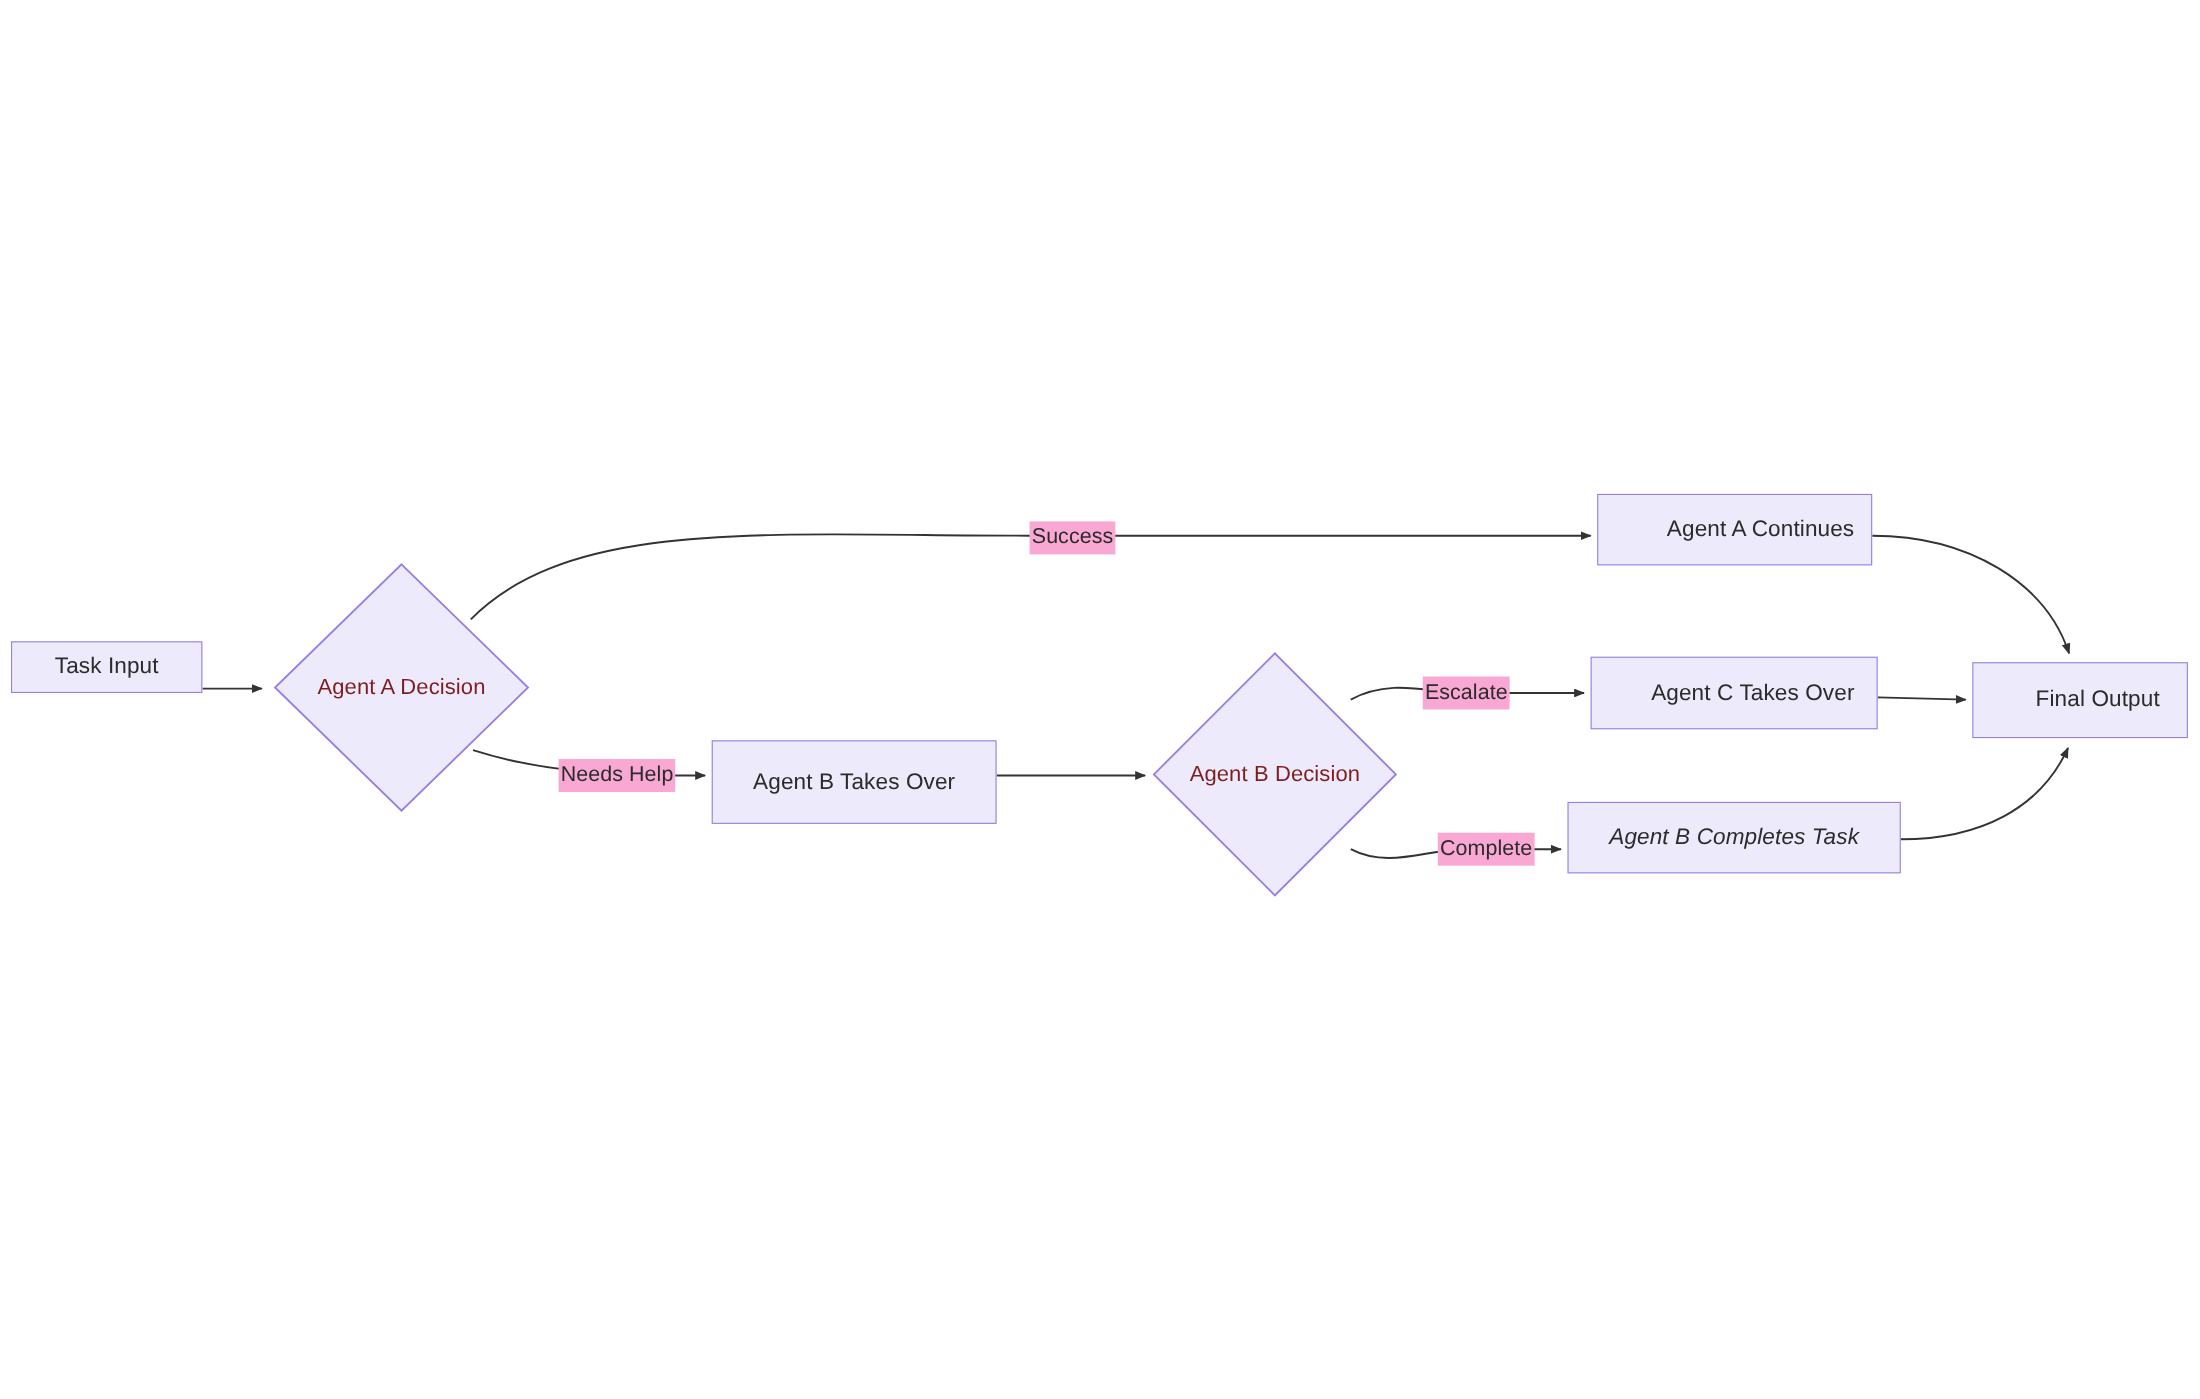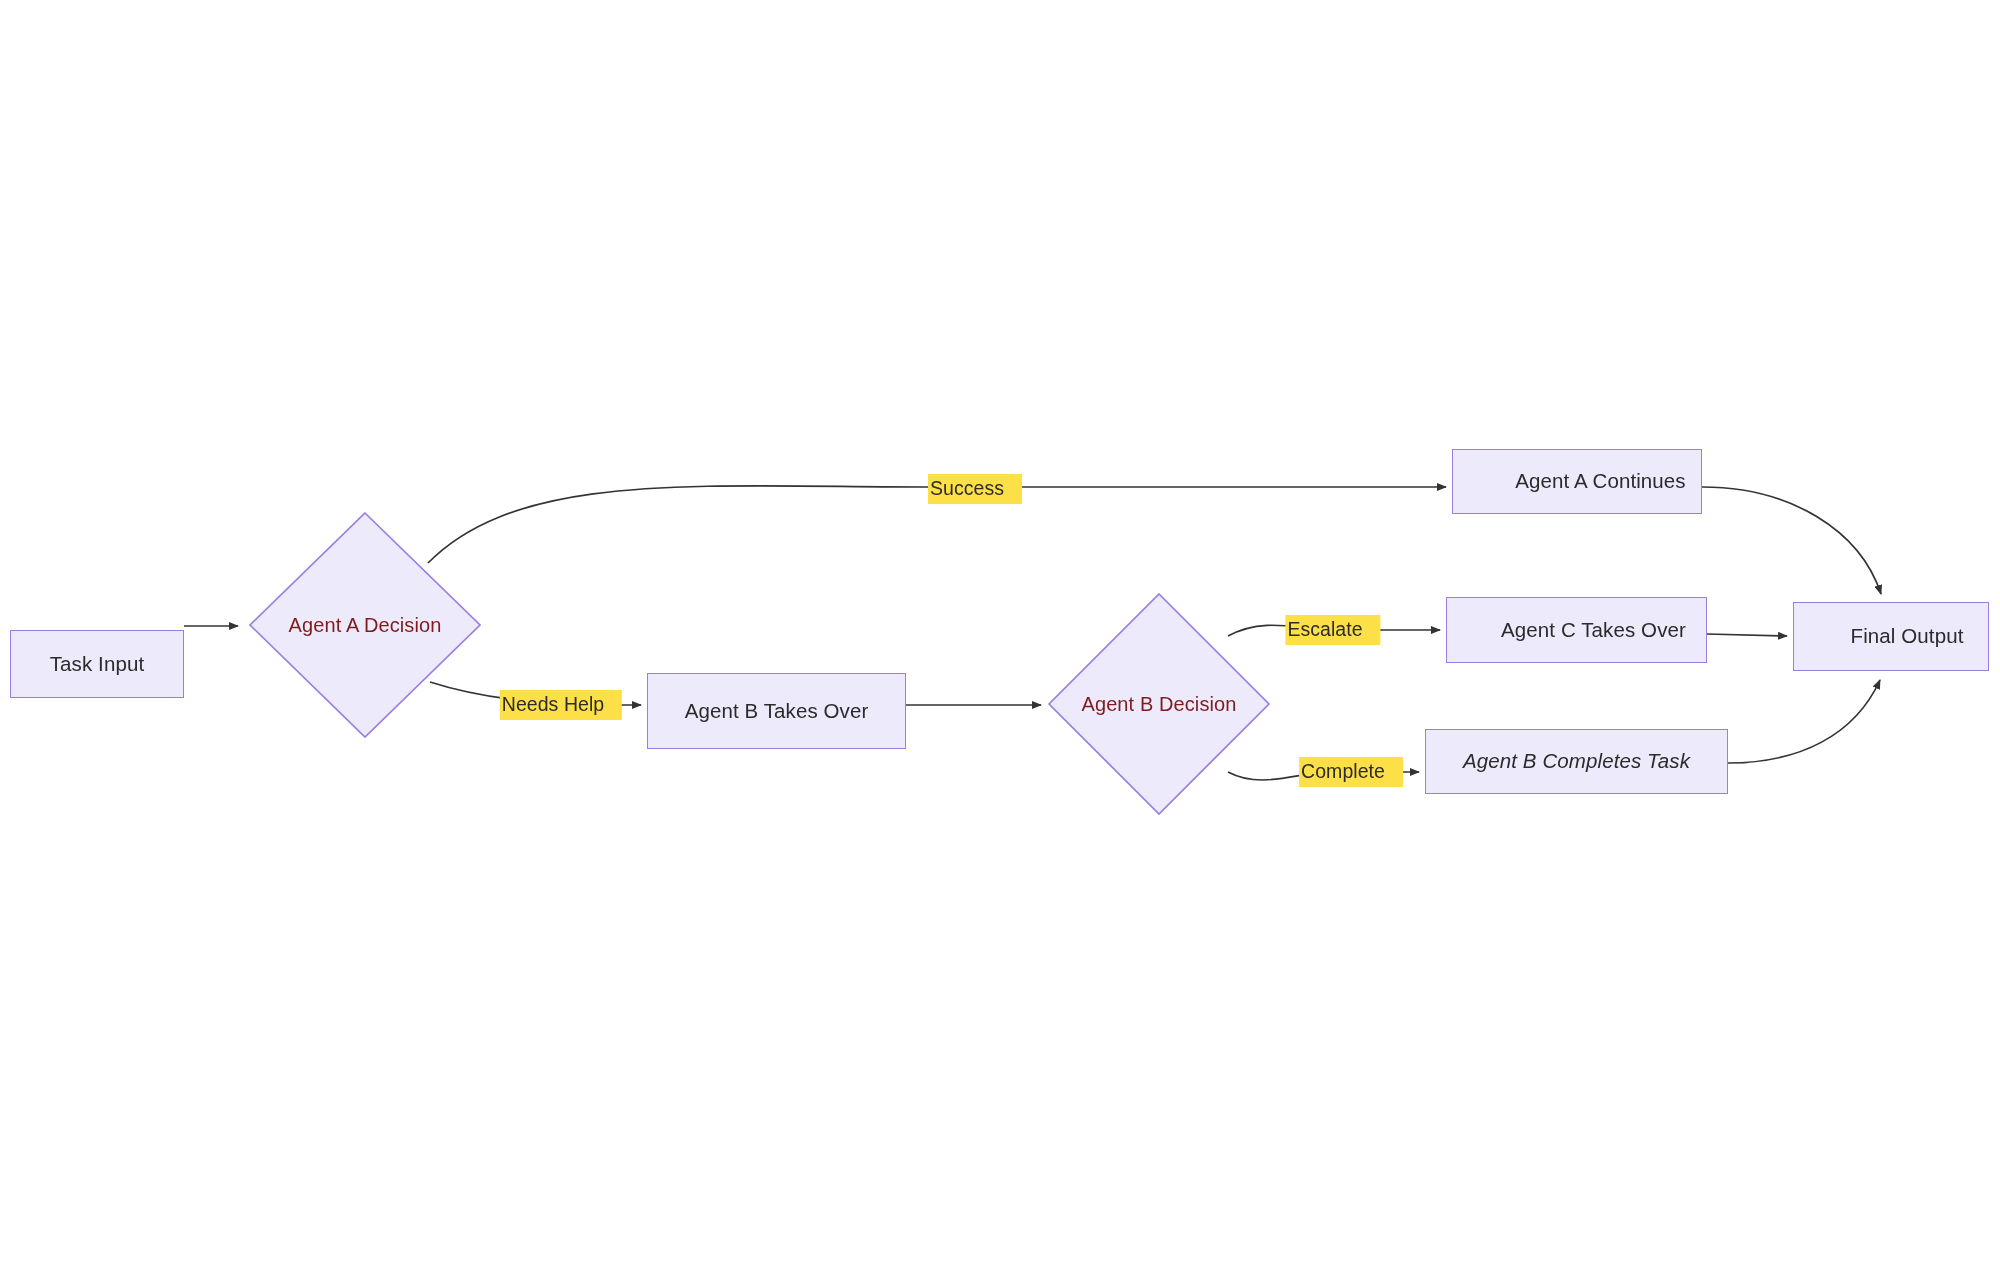--- a/index.html
+++ b/index.html
@@ -59,25 +59,25 @@
     display: flex;
     align-items: center;
     justify-content: center;
     font-size: 20px;
     color: #7f1d1d;
     white-space: nowrap;
     letter-spacing: 0.1px;
   }
   .edge-label {
     position: absolute;
-    background: #fde047;
+    background: #f9a8d4;
     color: #2b2b2b;
     font-size: 19.5px;
     line-height: 1.18;
-    padding: 3px 18px 4px 2px;
+    padding: 3px 2px 4px 2px;
     white-space: nowrap;
     transform: translate(-50%, -50%);
     letter-spacing: 0.05px;
   }
 </style>
 </head>
 <body>
 
 <div id="diagram-root">
 
@@ -100,21 +100,21 @@
 
     <path d="M 1228,772 C 1262,790 1298,772 1330,772 L 1419,772" fill="none" stroke="#333333" stroke-width="1.7" marker-end="url(#arrowhead)"></path>
 
     <path d="M 1702,487 C 1790,487 1860,530 1881,594" fill="none" stroke="#333333" stroke-width="1.7" marker-end="url(#arrowhead)"></path>
 
     <path d="M 1707,634 L 1787,636" fill="none" stroke="#333333" stroke-width="1.7" marker-end="url(#arrowhead)"></path>
 
     <path d="M 1728,763 C 1800,763 1855,735 1880,680" fill="none" stroke="#333333" stroke-width="1.7" marker-end="url(#arrowhead)"></path>
   </svg>
 
-  <div class="node" style="left:10px; top:583px; width:174px; height:68px;margin-top:47px;">
+  <div class="node" style="left:10px; top:583px; width:174px; height:47px;">
     <span class="node-label">Task Input</span>
   </div>
 
   <div class="diamond-wrap" style="left:248px; top:511px; width:234px; height:228px;">
     <svg class="diamond-shape" width="234" height="228" viewBox="0 0 234 228">
       <polygon points="117,2 232,114 117,226 2,114" fill="#ECEAFB" stroke="#9A7FE0" stroke-width="1.7"></polygon>
     </svg>
     <div class="diamond-text">Agent A Decision</div>
   </div>
 

